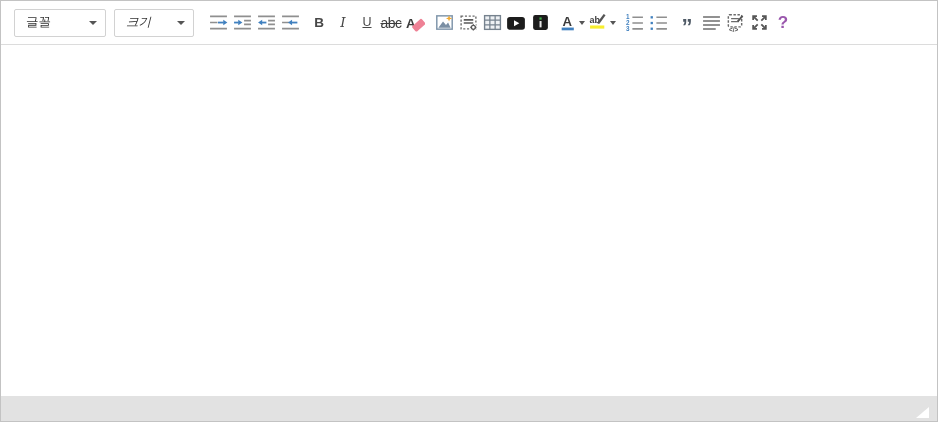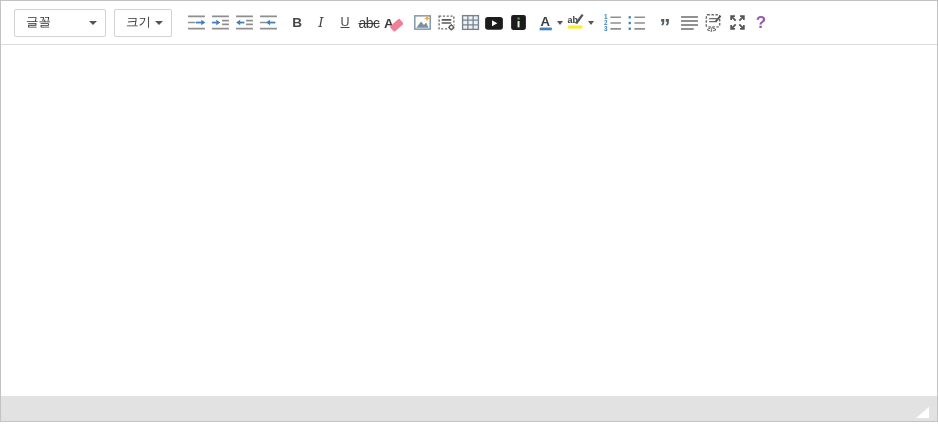--- a/index.html
+++ b/index.html
@@ -12,21 +12,21 @@
   *{box-sizing:border-box;}
   html,body{margin:0;padding:0;background:#fff;font-family:"Liberation Sans","DejaVu Sans",sans-serif;}
   .frame{width:938px;height:422px;border:1px solid var(--border-gray);background:#4d7c0f;
          box-shadow:inset 2px 2px 3px rgba(90,110,150,0.06);display:flex;flex-direction:column;}
   .toolbar{height:44px;flex:0 0 44px;border-bottom:1px solid var(--toolbar-border);
            display:flex;align-items:center;padding-left:13px;background:#fff;}
   .sel{height:28px;border:1px solid var(--select-border);border-radius:2px;background:#fff;
        display:flex;align-items:center;justify-content:space-between;
        padding:0 8px 0 11px;font-size:12.5px;color:var(--text-dark);cursor:pointer;}
   .sel-font{width:92px;margin-right:8px;}
-  .sel-size{width:58px;}
+  .sel-size{width:80px;font-style:italic;}
   .caret{width:0;height:0;border-left:4px solid transparent;border-right:4px solid transparent;
          border-top:4px solid #555;margin-left:4px;}
   .caret.sm{border-left-width:3.5px;border-right-width:3.5px;border-top-width:4px;margin-left:2px;}
   .grp{display:flex;align-items:center;margin-right:5px;}
   .grp.first{margin-left:12px;}
   .tbtn{width:24px;height:24px;border:none;background:transparent;padding:0;margin:0;
         display:flex;align-items:center;justify-content:center;cursor:pointer;}
   .tbtn.wide{width:30px;}
   .ic{display:block;}
   

